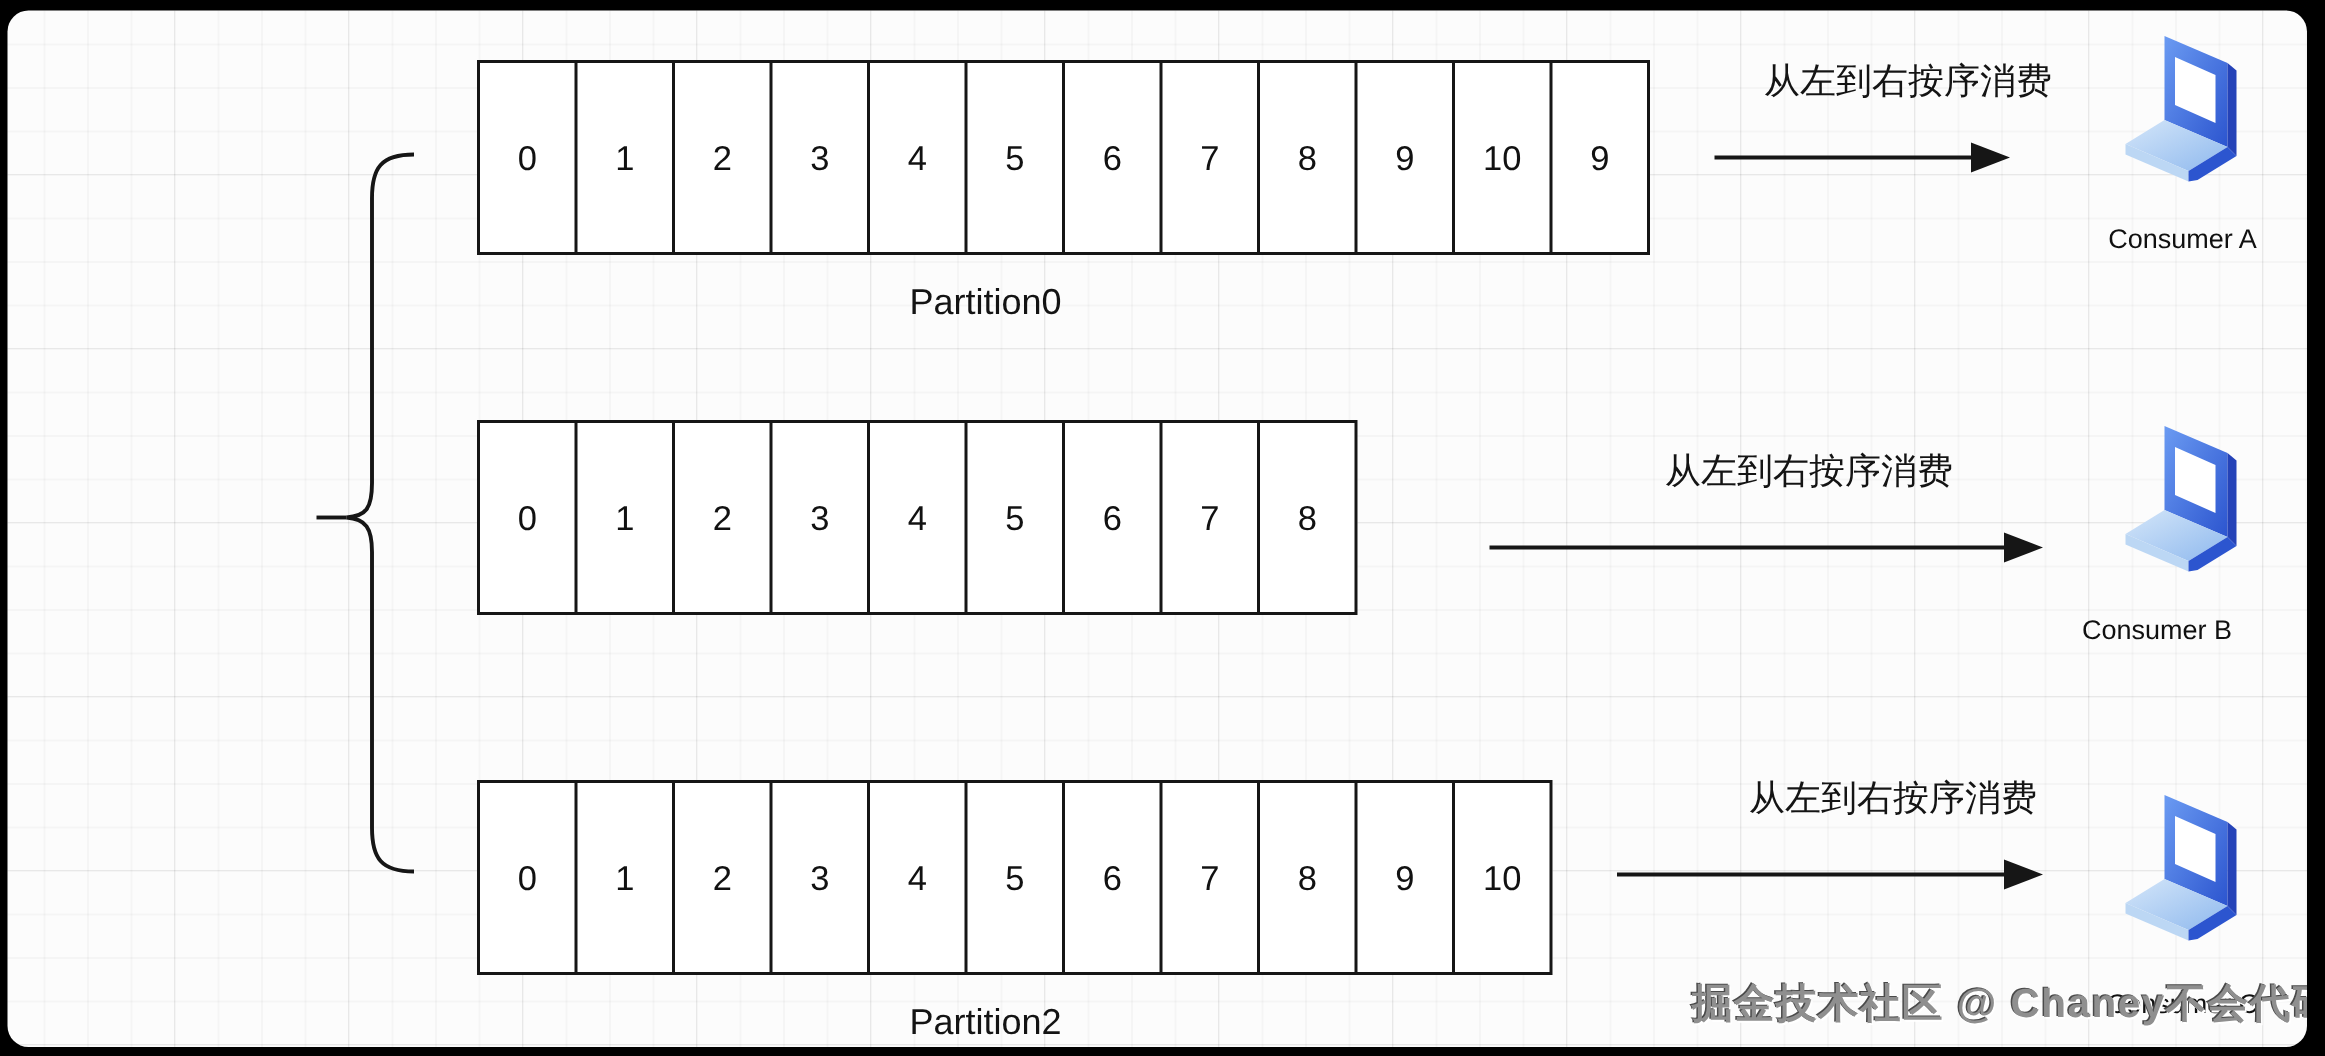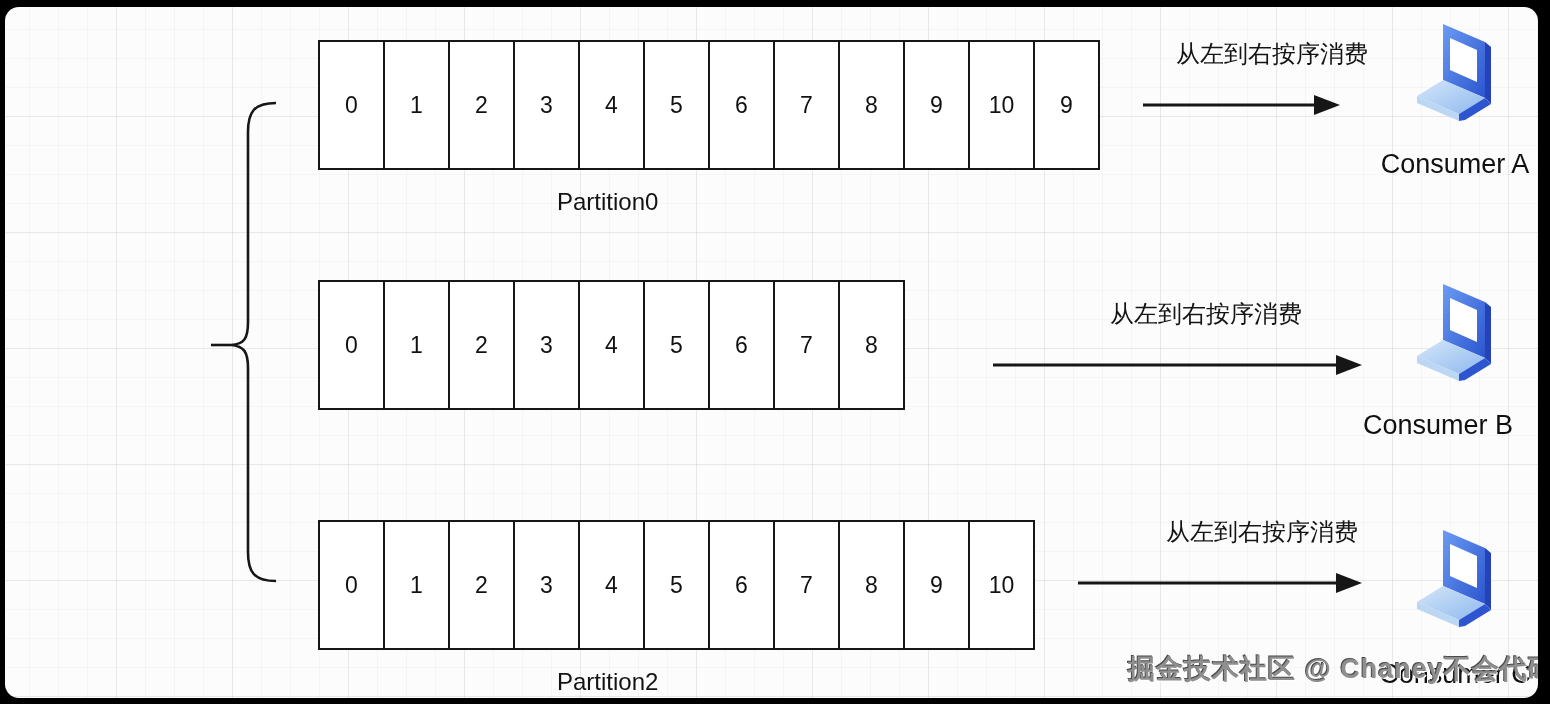--- a/index.html
+++ b/index.html
@@ -20,31 +20,31 @@
              border:2px solid #d8b45e;box-sizing:border-box;display:flex;
              align-items:center;justify-content:center;font-size:23px;color:#1b1b1b;}
   
   .prow{display:flex;background:#fff;border:2.5px solid #161616;box-sizing:border-box;}
   .prow .cell{flex:1;border-right:2.5px solid #161616;display:flex;align-items:center;
               justify-content:center;font-size:23px;color:#111;}
   .prow .cell:last-child{border-right:none;}
   #row0{left:318px;top:40px;width:782px;height:130px;}
   #row1{left:318px;top:280px;width:587px;height:130px;}
   #row2{left:318px;top:520px;width:717px;height:130px;}
-  .prow-label{width:200px;font-size:24px;color:#131313;}
+  .prow-label{width:200px;text-align:center;font-size:24px;color:#131313;}
   #row0-label{left:557px;top:188px;}
   #row1-label{left:557px;top:428px;}
   #row2-label{left:557px;top:668px;}
   
   .arrow-caption{font-size:24px;color:#141414;white-space:nowrap;text-align:right;width:230px;}
   #cap0{left:1138px;top:38px;}
   #cap1{left:1072px;top:298px;}
   #cap2{left:1128px;top:516px;}
   
-  .consumer-label{width:170px;text-align:center;font-size:27px;color:#101010;white-space:nowrap;}
+  .consumer-label{width:170px;text-align:center;font-size:18px;color:#101010;white-space:nowrap;}
   #consumer0-label{left:1370px;top:149px;}
   #consumer1-label{left:1353px;top:410px;}
   #consumer2-label{left:1370px;top:659px;}
   
   .laptop{width:100px;height:112px;}
   #laptop0{left:1405px;top:22px;}
   #laptop1{left:1405px;top:282px;}
   #laptop2{left:1405px;top:528px;}
   
   #connectors{left:0;top:0;width:1550px;height:704px;pointer-events:none;}

